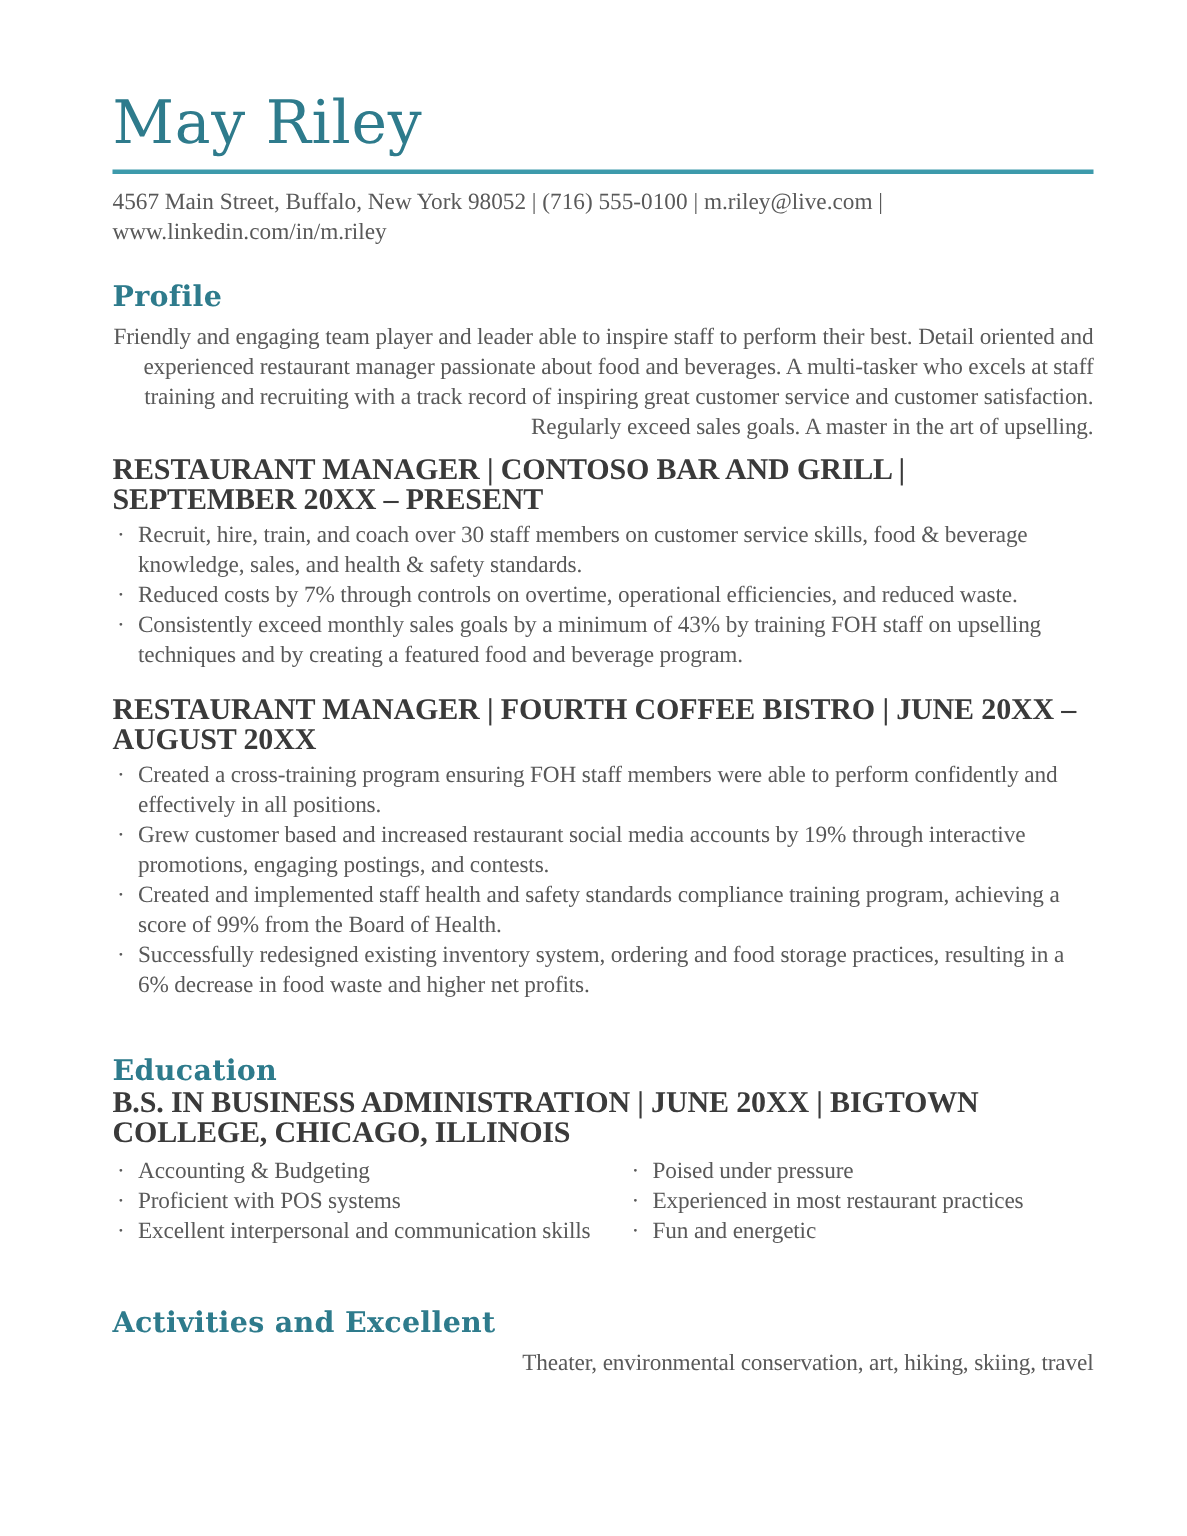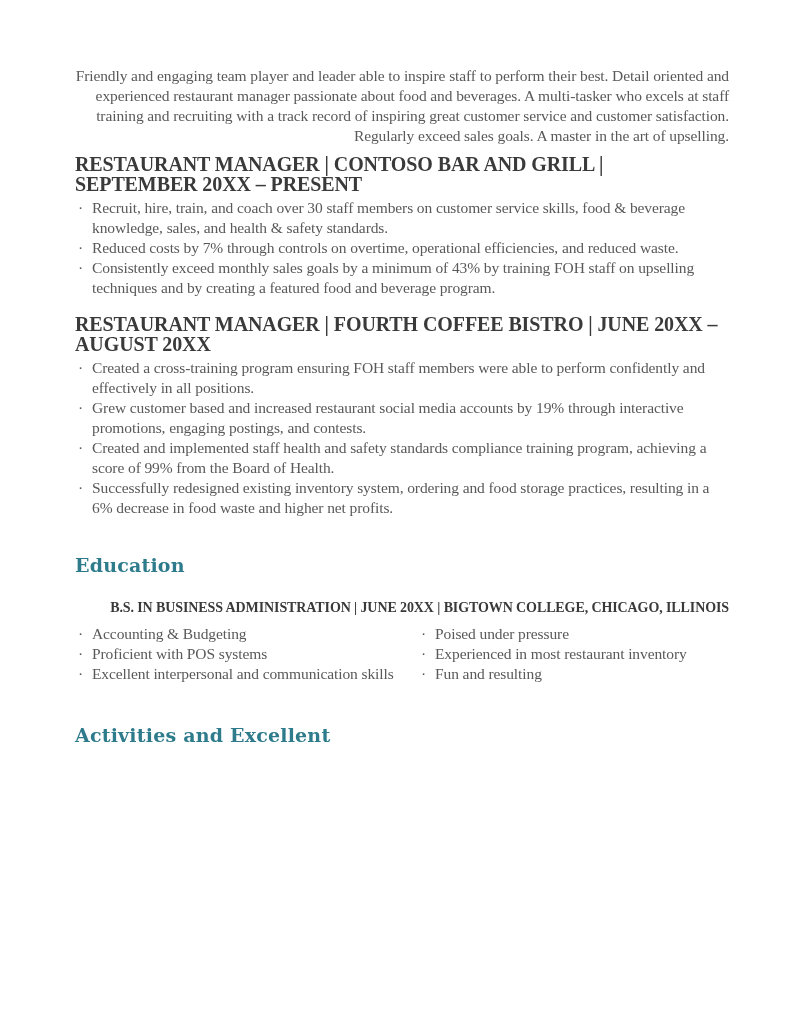--- a/index.html
+++ b/index.html
@@ -80,44 +80,49 @@
     line-height:20px;
     letter-spacing:-0.1px;
   }
   .bm{
     flex:0 0 17px;
     padding-left:3px;
     color:var(--body);
   }
   .bt{flex:1;}
   .degree{
-    margin:22px 0 0;
-    font-size:14px;
+    margin:0 0 0;
+    font-size:20px;
     line-height:20px;
     font-weight:700;
     color:var(--strong);
     letter-spacing:-0.1px;
-    text-align:right;
   }
   .degree.second{margin-top:17px;}
   .skill-cols{
     display:flex;
     margin-top:6px;
   }
   .skill-col-left{width:343px;}
   .skill-col-right{flex:1;}
 </style>
 </head>
 <body>
 
 <div class="page">
   <div class="content">
 
-
-    <section>
+    <header>
+      <h1 class="name">May Riley</h1>
+      <div class="rule"></div>
+      <p class="contact">4567 Main Street, Buffalo, New York 98052 | (716) 555-0100 | m.riley@live.com | www.linkedin.com/in/m.riley</p>
+    </header>
+
+    <section>
+      <h2 class="sec-heading mt-profile">Profile</h2>
       <p class="body-text">Friendly and engaging team player and leader able to inspire staff to perform their best. Detail oriented and experienced restaurant manager passionate about food and beverages. A multi-tasker who excels at staff training and recruiting with a track record of inspiring great customer service and customer satisfaction. Regularly exceed sales goals. A master in the art of upselling.</p>
     </section>
 
     <section>
 
       <h3 class="job-title">RESTAURANT MANAGER | CONTOSO BAR AND GRILL | SEPTEMBER 20XX – PRESENT</h3>
       <div class="blist">
         <div class="brow">
           <span class="bm">·</span>
           <span class="bt">Recruit, hire, train, and coach over 30 staff members on customer service skills, food &amp; beverage knowledge, sales, and health &amp; safety standards.</span>
@@ -174,28 +179,29 @@
             <span class="bt">Excellent interpersonal and communication skills</span>
           </div>
         </div>
         <div class="skill-col-right">
           <div class="brow">
             <span class="bm">·</span>
             <span class="bt">Poised under pressure</span>
           </div>
           <div class="brow">
             <span class="bm">·</span>
-            <span class="bt">Experienced in most restaurant inventory</span>
-          </div>
-          <div class="brow">
-            <span class="bm">·</span>
-            <span class="bt">Fun and resulting</span>
+            <span class="bt">Experienced in most restaurant practices</span>
+          </div>
+          <div class="brow">
+            <span class="bm">·</span>
+            <span class="bt">Fun and energetic</span>
           </div>
         </div>
       </div>
     </section>
 
     <section>
       <h2 class="sec-heading mt-activities">Activities and Excellent</h2>
+      <p class="body-text">Theater, environmental conservation, art, hiking, skiing, travel</p>
     </section>
 
   </div>
 </div>
 
 </body></html>

